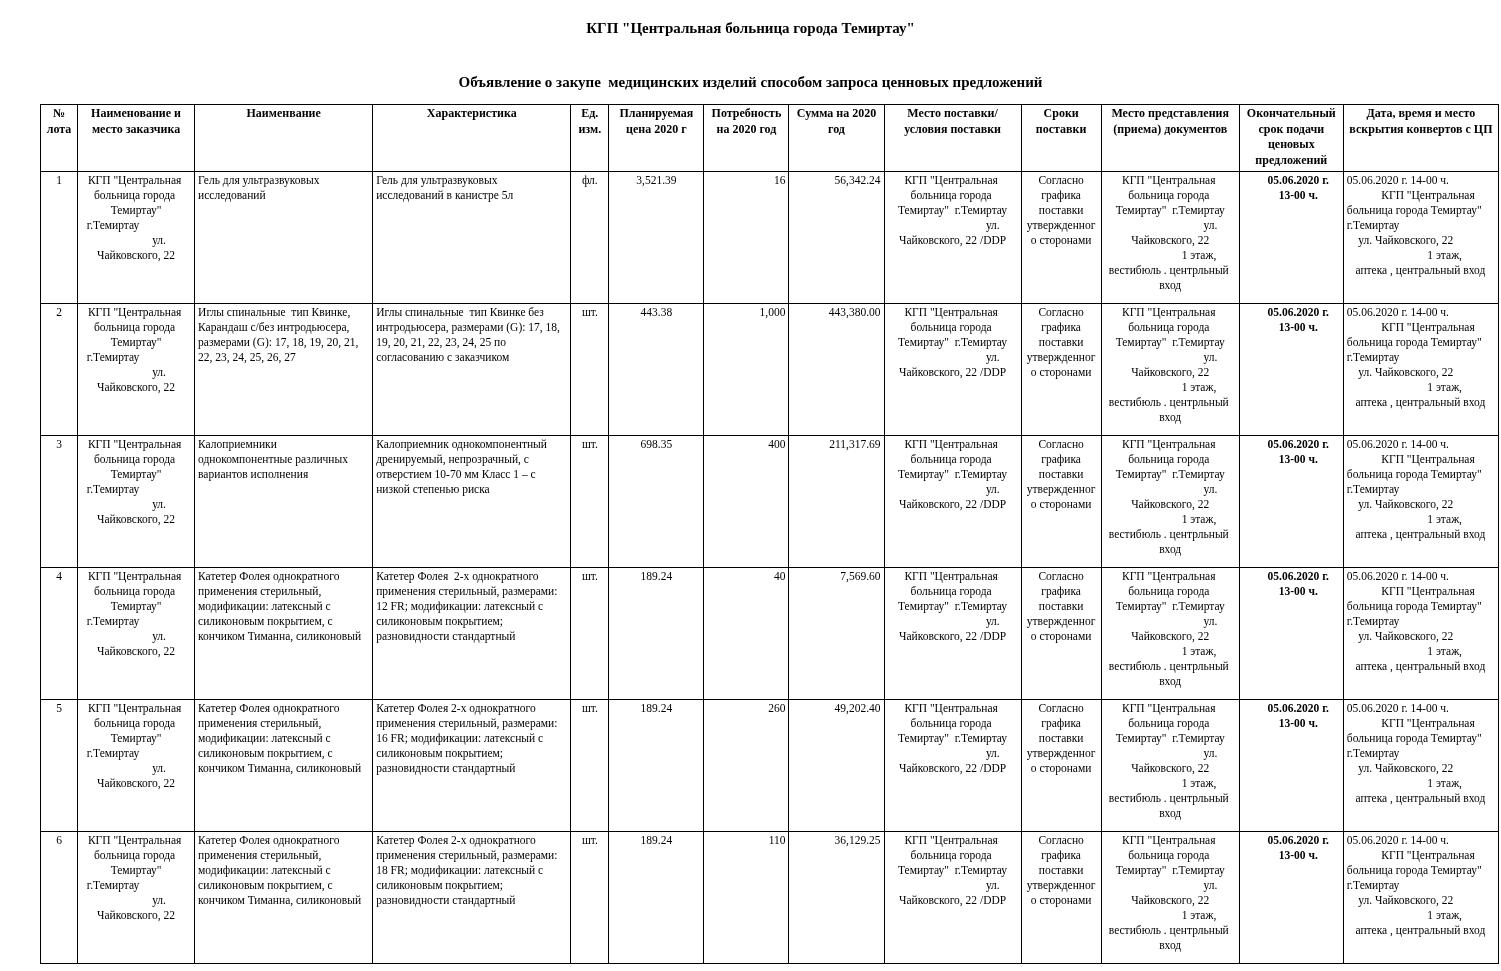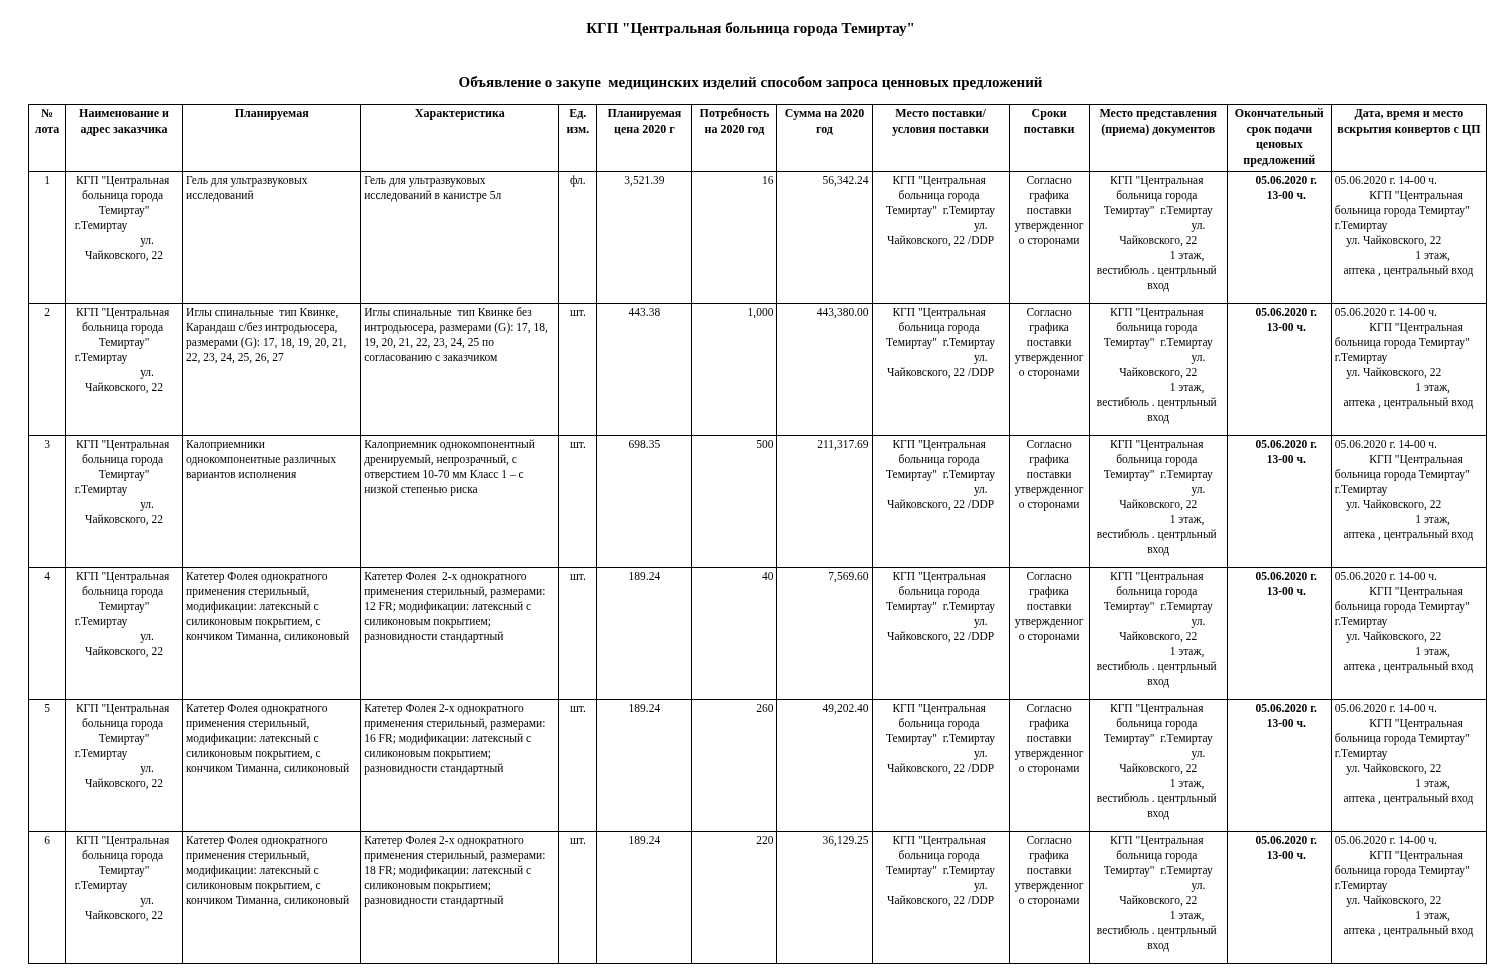--- a/index.html
+++ b/index.html
@@ -10,21 +10,21 @@
   .title {
     text-align:center; font-weight:bold; font-size:15px;
     margin:20px 0 0 0; white-space:pre-wrap;
   }
   .subtitle {
     text-align:center; font-weight:bold; font-size:15px;
     margin:37px 0 0 0; white-space:pre-wrap;
   }
   table.main {
     border-collapse:collapse; table-layout:fixed;
-    width:1459px; margin:13px 0 0 28px;
+    width:1459px; margin:13px 0 0 40px;
   }
   th, td {
     border:1px solid #000; vertical-align:top;
     padding:1px 3px; font-size:11.5px; line-height:1.3;
     overflow:hidden; word-wrap:break-word;
   }
   th { font-weight:bold; text-align:center; font-size:12px; white-space:pre-wrap; }
   tr.hdr { height:67px; }
   tr.data-row { height:132px; }
   td.c-center { text-align:center; }
@@ -54,22 +54,22 @@
       <col style="width:95px">
       <col style="width:137px">
     <col style="width:80px">
       <col style="width:138px">
       <col style="width:104px">
     <col style="width:155px">
   </colgroup>
   <thead>
     <tr class="hdr">
       <th>№ лота</th>
-      <th>Наименование и адрес заказчика</th>
-      <th>Планируемая</th>
+      <th>Наименование и место заказчика</th>
+      <th>Наименвание</th>
       <th>Характеристика</th>
       <th>Ед. изм.</th>
       <th>Планируемая цена 2020 г</th>
       <th>Потребность на 2020 год</th>
       <th>Сумма на 2020 год</th>
       <th>Место поставки/условия поставки</th>
       <th>Сроки поставки</th>
       <th>Место представления (приема) документов</th>
       <th>Окончательный срок подачи ценовых предложений</th>
       <th>Дата, время и место вскрытия конвертов с ЦП</th>
@@ -147,21 +147,21 @@
   <tr class="data-row">
     <td class="c-center">3</td>
     <td class="c-center pre">КГП "Центральная больница города Темиртау"
 г.Темиртау                
                 ул.
 Чайковского, 22</td>
     <td class="c-left prewrap">Калоприемники однокомпонентные различных вариантов исполнения</td>
     <td class="c-left prewrap">Калоприемник однокомпонентный дренируемый, непрозрачный, с отверстием 10-70 мм Класс 1 – с низкой степенью риска</td>
     <td class="c-center">шт.</td>
     <td class="c-center">698.35</td>
-    <td class="c-right">500</td>
+    <td class="c-right">400</td>
     <td class="c-right">211,317.69</td>
     <td class="c-center pre">КГП "Центральная больница города Темиртау"  г.Темиртау
                             ул.
 Чайковского, 22 /DDP</td>
     <td class="c-center">Согласно графика поставки утвержденного сторонами</td>
     <td class="c-center pre">КГП "Центральная больница города Темиртау"  г.Темиртау
                             ул.
 Чайковского, 22
                     1 этаж,
 вестибюль . центрльный вход</td>
@@ -249,21 +249,21 @@
   <tr class="data-row">
     <td class="c-center">6</td>
     <td class="c-center pre">КГП "Центральная больница города Темиртау"
 г.Темиртау                
                 ул.
 Чайковского, 22</td>
     <td class="c-left prewrap">Катетер Фолея однократного применения стерильный, модификации: латексный с силиконовым покрытием, с кончиком Тиманна, силиконовый</td>
     <td class="c-left prewrap">Катетер Фолея 2-х однократного применения стерильный, размерами: 18 FR; модификации: латексный с силиконовым покрытием; разновидности стандартный</td>
     <td class="c-center">шт.</td>
     <td class="c-center">189.24</td>
-    <td class="c-right">220</td>
+    <td class="c-right">110</td>
     <td class="c-right">36,129.25</td>
     <td class="c-center pre">КГП "Центральная больница города Темиртау"  г.Темиртау
                             ул.
 Чайковского, 22 /DDP</td>
     <td class="c-center">Согласно графика поставки утвержденного сторонами</td>
     <td class="c-center pre">КГП "Центральная больница города Темиртау"  г.Темиртау
                             ул.
 Чайковского, 22
                     1 этаж,
 вестибюль . центрльный вход</td>

